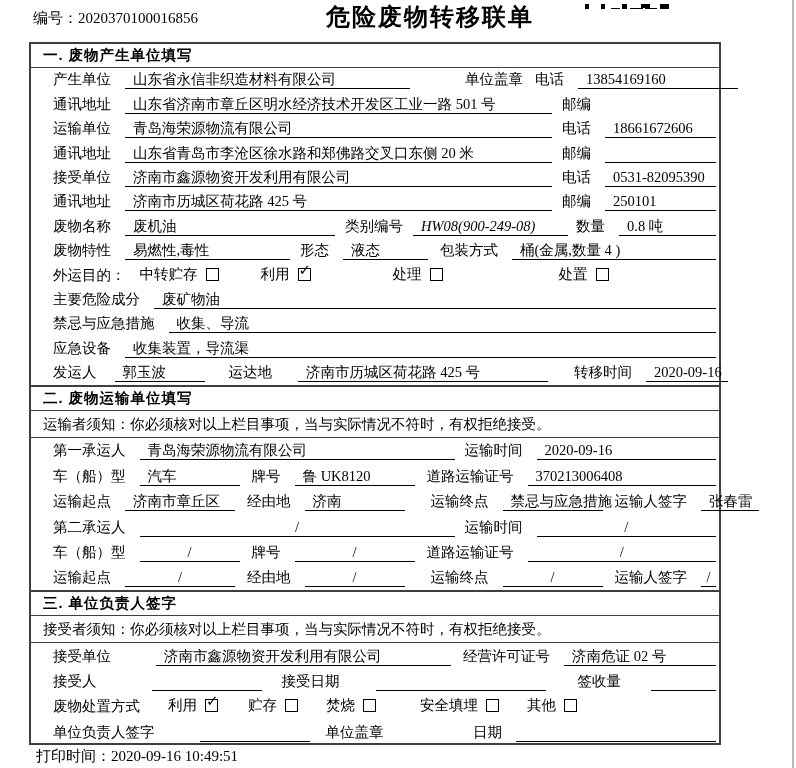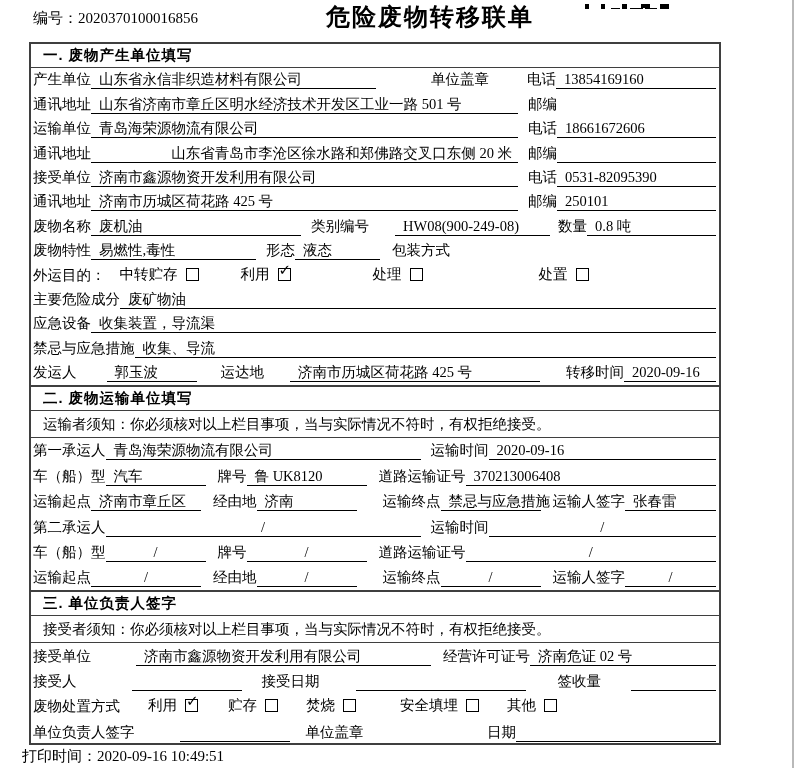--- a/index.html
+++ b/index.html
@@ -19,45 +19,45 @@
     position:absolute;left:29px;top:42px;width:692px;height:703px;
     border:2px solid #3f3f3f;box-sizing:border-box;display:flex;flex-direction:column;
   }
   .sec{display:flex;flex-direction:column;flex:0 0 auto;}
   .sec + .sec{border-top:2px solid #3f3f3f;}
   .sec-header{
     height:23px;line-height:23px;flex:0 0 auto;
     font-family:"Liberation Sans","DejaVu Sans",sans-serif;font-weight:bold;font-size:14.5px;
     padding-left:12px;border-bottom:1px solid #3f3f3f;letter-spacing:1px;
   }
-  .row{display:flex;align-items:flex-end;padding:0 3px 3px 2px;box-sizing:border-box;flex:0 0 auto;}
+  .row{display:flex;align-items:flex-end;padding:0 3px 3px 22px;box-sizing:border-box;flex:0 0 auto;}
   .sec1 .row{height:24.4px;}
   .sec2 .row{height:25.4px;}
   .sec3 .row{height:25.3px;}
   .row.note{display:block;height:27px;line-height:26px;padding:0 3px 0 12px;border-bottom:1px solid #3f3f3f;}
   .f-label{white-space:nowrap;margin-left:12px;flex:0 0 auto;}
   .f-label:first-child{margin-left:0;}
   .f-value{
-    border-bottom:1px solid #000;padding:0 6px 0 8px;
+    border-bottom:1px solid #000;margin-left:14px;padding:0 6px 0 8px;
     white-space:nowrap;height:19px;line-height:19px;box-sizing:border-box;flex:0 0 auto;
   }
   .f-value.fill{flex:1 1 auto;width:auto;}
   .f-value.center{text-align:center;padding:0;}
   .f-spacer{flex:1 1 auto;}
   .f-gap{flex:0 0 auto;height:1px;}
   .f-check{white-space:nowrap;display:flex;align-items:center;flex:0 0 auto;margin-left:0;margin-bottom:1px;}
   .cb{
     display:inline-block;width:13px;height:13px;border:1.5px solid #000;
     margin-left:8px;position:relative;box-sizing:border-box;background:#fff;
   }
   .cb .mark{
     position:absolute;top:-7px;left:0px;font-size:15px;font-weight:bold;
     font-family:"DejaVu Sans",sans-serif;line-height:16px;
   }
-  #print-time{position:absolute;left:22px;top:747px;font-size:15px;white-space:nowrap;}
+  #print-time{position:absolute;left:36px;top:747px;font-size:15px;white-space:nowrap;}
 </style>
 </head>
 <body>
 
 <div id="doc-no"><span>编号：</span><span>2020370100016856</span></div>
 
 <div id="page-title">危险废物转移联单</div>
 
 <div id="qr-frag">
   <svg width="84" height="9" viewBox="0 0 84 9" xmlns="http://www.w3.org/2000/svg">
@@ -92,50 +92,51 @@
         <span class="f-label" style="margin-left: 10px;">邮编</span>
       </div>
       <div class="row">
         <span class="f-label">运输单位</span>
         <span class="f-value" style="width: 427px;">青岛海荣源物流有限公司</span>
         <span class="f-label" style="margin-left: 10px;">电话</span>
         <span class="f-value fill">18661672606</span>
       </div>
       <div class="row">
         <span class="f-label">通讯地址</span>
-        <span class="f-value" style="width: 427px; text-align: right;">山东省青岛市李沧区徐水路和郑佛路交叉口东侧 20 米</span>
+        <span class="f-value" style="width: 427px;">山东省青岛市李沧区徐水路和郑佛路交叉口东侧 20 米</span>
         <span class="f-label" style="margin-left: 10px;">邮编</span>
         <span class="f-value fill"></span>
       </div>
       <div class="row">
         <span class="f-label">接受单位</span>
         <span class="f-value" style="width: 427px;">济南市鑫源物资开发利用有限公司</span>
         <span class="f-label" style="margin-left: 10px;">电话</span>
         <span class="f-value fill">0531-82095390</span>
       </div>
       <div class="row">
         <span class="f-label">通讯地址</span>
         <span class="f-value" style="width: 427px;">济南市历城区荷花路 425 号</span>
         <span class="f-label" style="margin-left: 10px;">邮编</span>
         <span class="f-value fill">250101</span>
       </div>
       <div class="row">
         <span class="f-label">废物名称</span>
         <span class="f-value" style="width: 210px;">废机油</span>
         <span class="f-label" style="margin-left: 10px;">类别编号</span>
-        <span class="f-value" style="width: 155px; margin-left: 26px;">HW08(900-249-08)</span>
+        <span class="f-value" style="width: 155px; margin-left: 10px; font-style: italic;">HW08(900-249-08)</span>
         <span class="f-label" style="margin-left: 8px;">数量</span>
         <span class="f-value fill">0.8 吨</span>
       </div>
       <div class="row">
         <span class="f-label">废物特性</span>
         <span class="f-value" style="width: 165px;">易燃性,毒性</span>
         <span class="f-label" style="margin-left: 10px;">形态</span>
         <span class="f-value" style="width: 85px;">液态</span>
         <span class="f-label" style="margin-left: 12px;">包装方式</span>
+        <span class="f-value fill">桶(金属,数量  4 )</span>
       </div>
       <div class="row">
         <span class="f-label">外运目的：</span>
         <span class="f-check" style="margin-left: 14px;">
           <span>中转贮存</span>
           <span class="cb"></span>
         </span>
         <span class="f-gap" style="width: 42px;"></span>
         <span class="f-check">
           <span>利用</span>
@@ -152,30 +153,30 @@
         <span class="f-check">
           <span>处置</span>
           <span class="cb"></span>
         </span>
       </div>
       <div class="row">
         <span class="f-label">主要危险成分</span>
         <span class="f-value fill">废矿物油</span>
       </div>
       <div class="row">
+        <span class="f-label">禁忌与应急措施</span>
+        <span class="f-value fill">收集、导流</span>
+      </div>
+      <div class="row">
         <span class="f-label">应急设备</span>
         <span class="f-value fill">收集装置，导流渠</span>
       </div>
       <div class="row">
-        <span class="f-label">禁忌与应急措施</span>
-        <span class="f-value fill">收集、导流</span>
-      </div>
-      <div class="row">
         <span class="f-label">发运人</span>
-        <span class="f-value" style="width: 90px; margin-left: 30px;">郭玉波</span>
+        <span class="f-value" style="width: 90px; margin-left: 18px;">郭玉波</span>
         <span class="f-label" style="margin-left: 24px;">运达地</span>
         <span class="f-value" style="width: 250px; margin-left: 26px;">济南市历城区荷花路 425 号</span>
         <span class="f-label" style="margin-left: 26px;">转移时间</span>
         <span class="f-value fill">2020-09-16</span>
       </div>
     </div>
     <div class="sec sec2">
       <div class="sec-header">二. 废物运输单位填写</div>
       <div class="row note"><span>运输者须知：你必须核对以上栏目事项，当与实际情况不符时，有权拒绝接受。</span></div>
       <div class="row">

